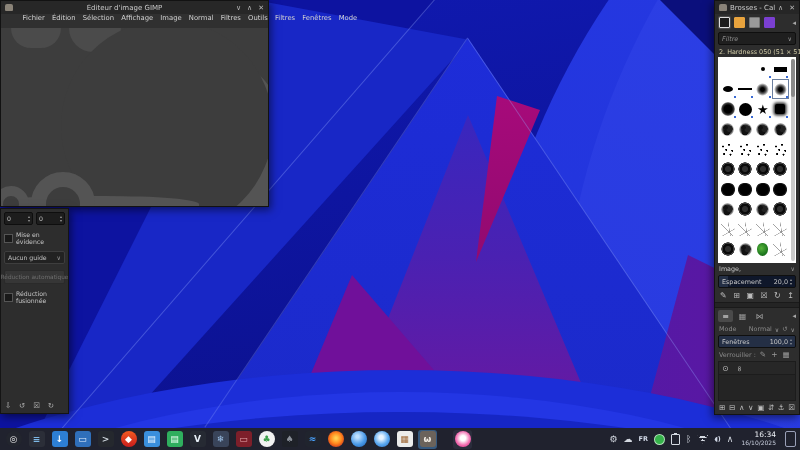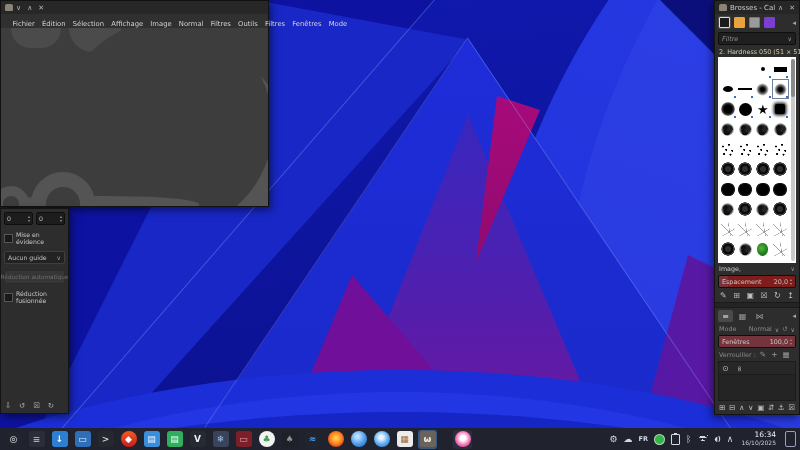--- a/index.html
+++ b/index.html
@@ -35,21 +35,21 @@
   .hl3{left:468px;top:38px;width:470px;transform:rotate(124deg);background:rgba(150,170,255,.28);}
 
   
   .gimp-window{position:absolute;left:0;top:0;width:269px;height:207px;box-sizing:border-box;
     border:1px solid #121212;display:flex;flex-direction:column;box-shadow:2px 3px 8px rgba(0,0,0,.5);}
   .titlebar{height:13px;background:#272727;display:flex;align-items:center;gap:3px;
     padding:0 4px;font-size:7px;color:#c9c9c9;flex:0 0 auto;}
   .titlebar .title{flex:1;text-align:center;white-space:nowrap;overflow:hidden;}
   .win-icon{width:8px;height:7px;background:#8a8378;border-radius:2px 2px 1px 1px;flex:0 0 auto;}
   .win-controls{display:flex;gap:6px;font-size:7px;color:#b5b5b5;}
-  .menubar{height:14px;background:#303030;display:flex;align-items:flex-end;padding:0 8px;
+  .menubar{height:14px;background:#303030;display:flex;align-items:flex-start;padding:0 18px;
     font-size:6.8px;color:#d2d2d2;flex:0 0 auto;white-space:nowrap;}
   .menu-item{padding:0 3.6px;}
   .canvas{flex:1;background:#3d3d3d;position:relative;overflow:hidden;}
   .wm{position:absolute;}
   .wm-blob1{left:10px;top:0;width:50px;height:20px;border-radius:0 0 22px 22px;background:#4b4b4b;}
   .wm-blob2{left:68px;top:0;width:52px;height:24px;border-radius:0 0 24px 24px;background:#4b4b4b;}
   .wm-cres-l{left:88px;bottom:-40px;width:200px;height:200px;border-radius:50%;background:#545454;}
   .wm-cres-d{left:60px;bottom:-26px;width:212px;height:212px;border-radius:50%;background:#3d3d3d;}
   .wm-chin{left:-12px;bottom:-8px;width:210px;height:18px;border-radius:45%;background:#545454;}
   .wm-eye-big{left:30px;bottom:-30px;width:64px;height:64px;border-radius:50%;
@@ -128,21 +128,21 @@
   .b-sketch::before{width:14px;height:14px;background:
     linear-gradient(45deg,transparent 40%,rgba(0,0,0,.5) 42%,transparent 45%),
     linear-gradient(-30deg,transparent 30%,rgba(0,0,0,.4) 33%,transparent 36%),
     linear-gradient(80deg,transparent 55%,rgba(0,0,0,.45) 57%,transparent 61%);}
   .b-pepper::before{width:11px;height:13px;border-radius:45% 45% 50% 50%;
     background:radial-gradient(circle at 40% 40%,#57b33a,#1f7a1f 60%,#145514);}
   .vscroll{position:absolute;right:1px;top:2px;bottom:2px;width:4px;background:#c9c9c9;border-radius:2px;}
   .vscroll .thumb{position:absolute;top:0;left:0;right:0;height:38px;background:#898989;border-radius:2px;}
   .tag-row{height:11px;display:flex;align-items:center;padding:0 4px;flex:0 0 auto;}
   .tag-row .val{flex:1;}
-  .slider-row{margin:1px 3px;background:#7f1d1d;border:1px solid #0f0f0f;border-radius:2px;height:11px;
+  .slider-row{margin:1px 3px;background:#0f172a;border:1px solid #0f0f0f;border-radius:2px;height:11px;
     display:flex;align-items:center;padding:0 3px;position:relative;flex:0 0 auto;overflow:hidden;}
   .slider-row .lab{flex:1;position:relative;z-index:1;}
   .slider-row .num{position:relative;z-index:1;margin-right:2px;}
   .slider-fill{position:absolute;inset:0;background:rgba(92,112,140,.28);}
   .slider-fill.small{right:auto;width:9px;}
   .actions-row{display:flex;justify-content:space-between;align-items:center;
     padding:2px 5px;font-size:8px;color:#bdbdbd;flex:0 0 auto;}
   .splitter{height:4px;background:#242424;border-top:1px solid #1a1a1a;border-bottom:1px solid #1a1a1a;flex:0 0 auto;}
   .ltabs{display:flex;align-items:center;gap:2px;padding:2px 3px;flex:0 0 auto;}
   .ltab{width:15px;height:12px;border-radius:2px;display:flex;align-items:center;justify-content:center;
@@ -201,20 +201,21 @@
   <div class="wp wp-band2"></div>
   <div class="wp wp-band3"></div>
   <div class="wp wp-hl hl1"></div>
   <div class="wp wp-hl hl2"></div>
   <div class="wp wp-hl hl3"></div>
 </div>
 
 <div class="gimp-window">
   <div class="titlebar">
     <span class="win-icon"></span>
+    <span class="title">Éditeur d'image GIMP</span>
     <span class="win-controls">
       <span>∨</span>
       <span>∧</span>
       <span>✕</span>
     </span>
   </div>
   <div class="menubar" id="gimp-menubar">
       <span class="menu-item">Fichier</span>
       <span class="menu-item">Édition</span>
       <span class="menu-item">Sélection</span>

